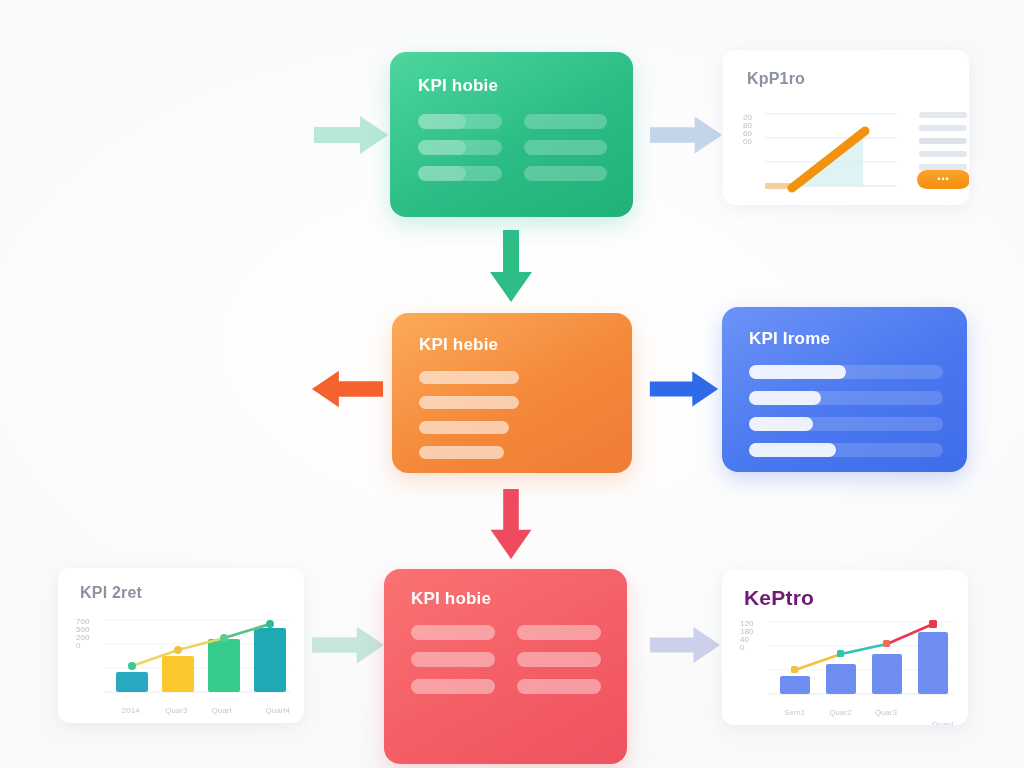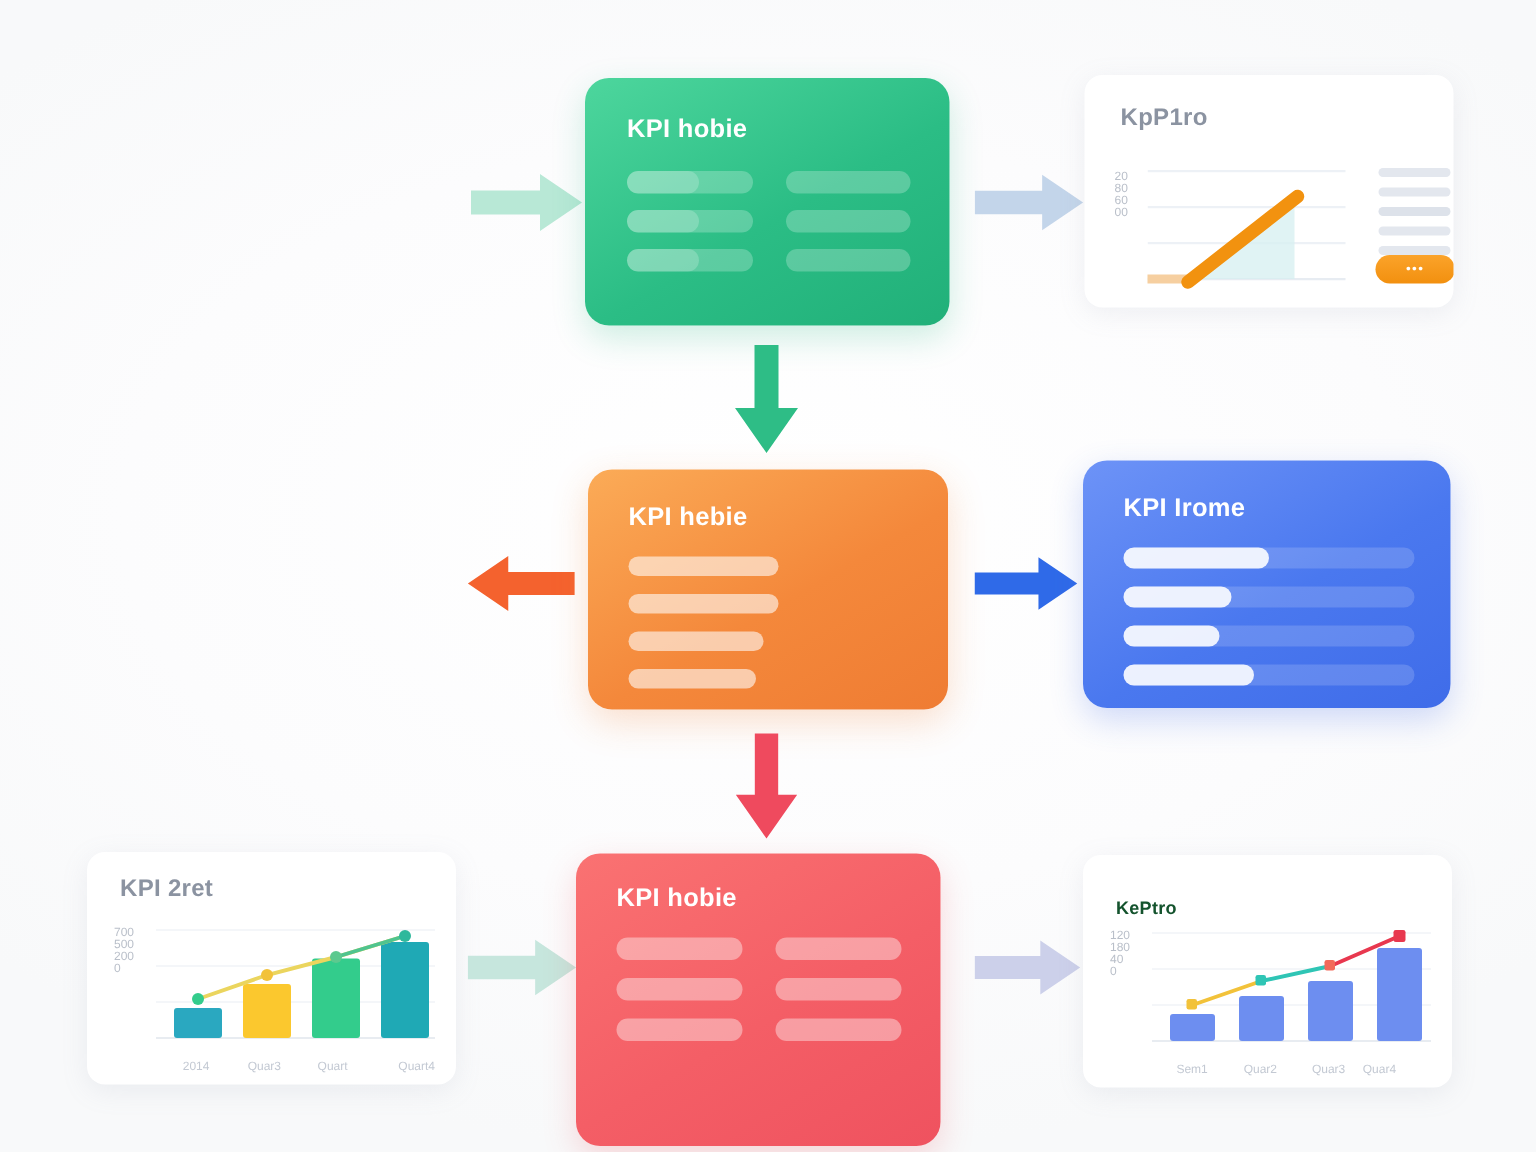--- a/index.html
+++ b/index.html
@@ -120,21 +120,21 @@
     background: #ffffff; border-radius: 12px;
     box-shadow: 0 4px 18px rgba(140,150,170,.13);
   }
   #card-r3c1 .card-title { color: #8b93a1; left: 22px; top: 16px; font-size: 16px; font-weight: 600; }
 
   #card-r3c3 {
     left: 722px; top: 570px; width: 246px; height: 155px;
     background: #ffffff; border-radius: 12px;
     box-shadow: 0 4px 18px rgba(140,150,170,.13);
   }
-  #card-r3c3 .card-title { color: #14532d; left: 22px; top: 28px; font-size: 12px; font-weight: 600; }
+  #card-r3c3 .card-title { color: #701a75; left: 22px; top: 16px; font-size: 21px; font-weight: 600; }
 
   
   #card-r3c2 {
     left: 384px; top: 569px; width: 243px; height: 195px;
     background: linear-gradient(150deg, #fa7272 0%, #f45e66 55%, #ef525f 100%);
     box-shadow: 0 8px 22px rgba(238,85,95,.22);
     text-align: center;
   }
   #card-r3c2 .card-title { color: #ffffff; top: 20px; left: 27px; }
   #card-r3c2 .grid {
@@ -343,17 +343,17 @@
       <polyline points="119,30 165,10" fill="none" stroke="#e8384f" stroke-width="2.6" stroke-linecap="round"></polyline>
       <rect x="23" y="52" width="7" height="7" rx="1.5" fill="#f2c23a"></rect>
       <rect x="69" y="36" width="7" height="7" rx="1.5" fill="#2fc5b5"></rect>
       <rect x="115" y="26" width="7" height="7" rx="1.5" fill="#f26a5a"></rect>
       <rect x="161" y="6" width="8" height="8" rx="1.5" fill="#e8384f"></rect>
     </svg>
     <div style="position:absolute; left:50px; top:138px; width:182px; display:flex; font-size:8px; color:#c3c9d3;">
       <span style="flex:1;text-align:center;">Sem1</span>
       <span style="flex:1;text-align:center;">Quar2</span>
       <span style="flex:1;text-align:center;">Quar3</span>
-      <span style="flex:1;text-align:left;">Quar4</span>
+      <span style="flex:1;text-align:right;margin-top:12px;">Quar4</span>
     </div>
   </div>
 
 </div>
 
 </body></html>

